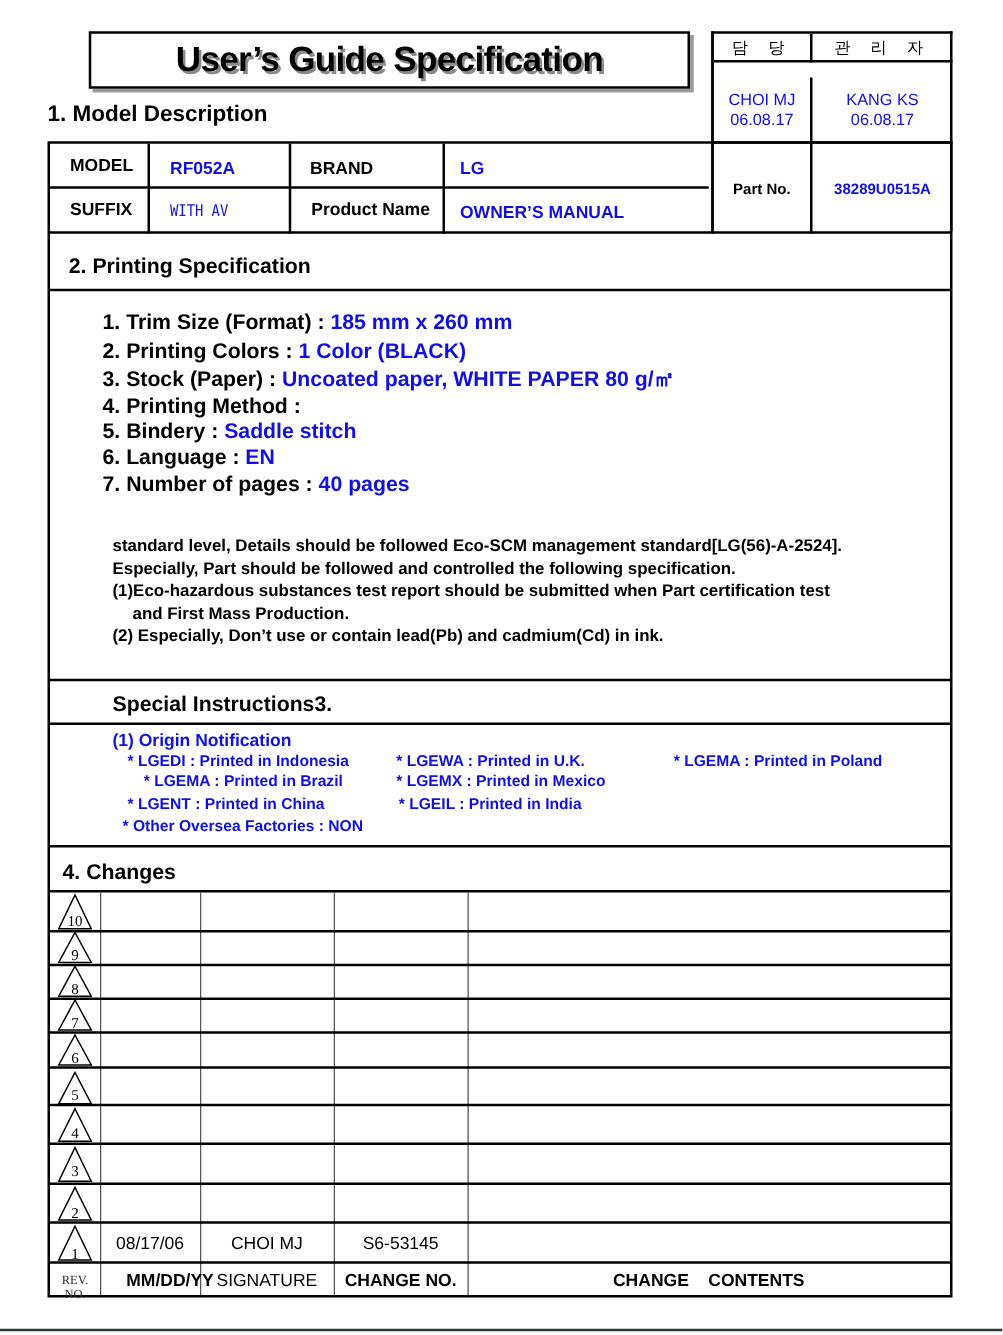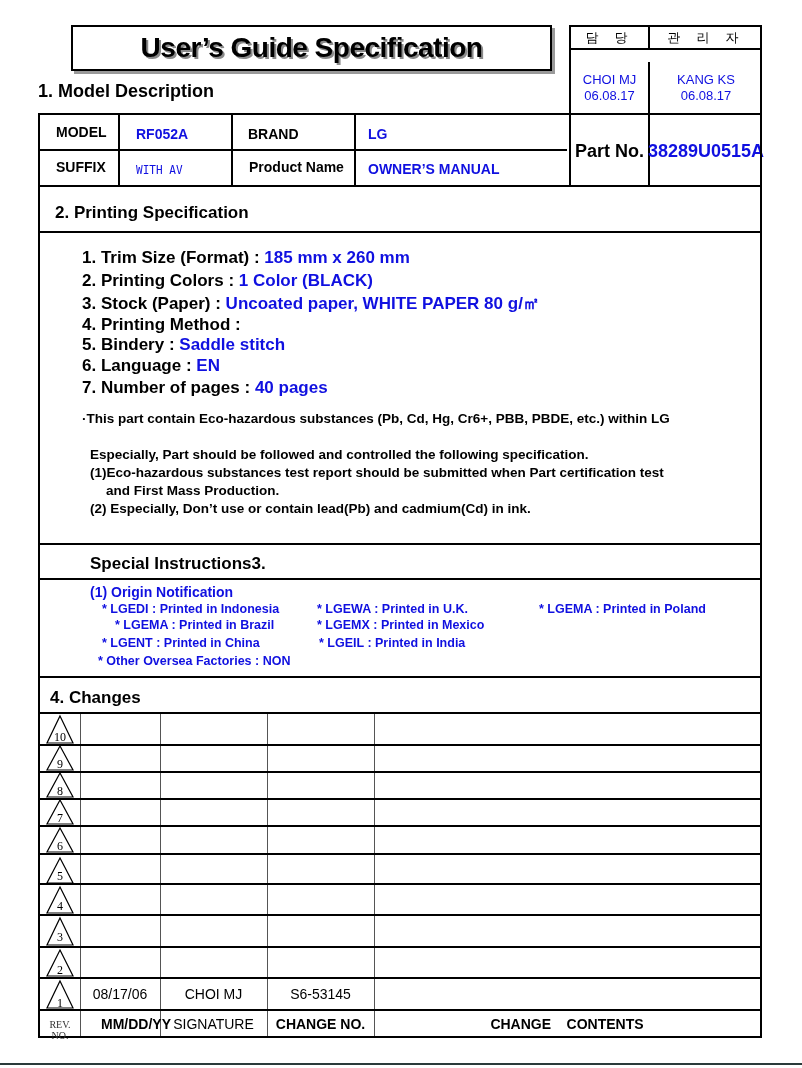--- a/index.html
+++ b/index.html
@@ -17,21 +17,21 @@
 
   #model-heading { left: 38px; top: 81px; font-size: 18px; font-weight: bold; }
 
   
   #approval { left: 569px; top: 25px; width: 193px; height: 160px; border: 2px solid #000; border-bottom: none; }
   .apv-col1 { left: 0; width: 77px; }
   .apv-col2 { left: 77px; width: 114px; border-left: 2px solid #000; }
   .apv-cell { position: absolute; display: flex; align-items: center; justify-content: center; text-align: center; }
   .apv-hdr { top: 0; height: 23px; border-bottom: 2px solid #000; font-size: 13px; letter-spacing: 6px; font-family: "DejaVu Sans", sans-serif; }
   .apv-name { top: 35px; height: 53px; border-bottom: 2px solid #000; font-size: 13px; line-height: 16px; flex-direction: column; }
-  .apv-part { top: 88px; height: 72px; font-size: 18px; font-weight: bold; }
+  .apv-part { top: 88px; height: 72px; font-size: 12px; font-weight: bold; }
 
   
   #main-frame { left: 38px; top: 113px; width: 724px; height: 925px; border: 2px solid #000; }
   .hline { position: absolute; left: 0; right: 0; height: 2px; background: #000; }
   .vline { position: absolute; width: 2px; background: #000; }
 
   .mcell { position: absolute; font-size: 14px; display: flex; align-items: center; }
   .section-title { position: absolute; font-size: 17px; font-weight: bold; }
 
   .spec-item { position: absolute; left: 42px; font-size: 17px; font-weight: bold; white-space: nowrap; }
@@ -92,21 +92,21 @@
   <div class="hline" style="top:116px;"></div>
 
   <div class="spec-item" style="top:133px;"><span>1. Trim Size (Format) : </span><span class="blue">185 mm x 260 mm</span></div>
   <div class="spec-item" style="top:156px;"><span>2. Printing Colors : </span><span class="blue">1 Color (BLACK)</span></div>
   <div class="spec-item" style="top:177px;"><span>3. Stock (Paper) : </span><span class="blue">Uncoated paper, WHITE PAPER 80 g/㎡</span></div>
   <div class="spec-item" style="top:200px;"><span>4. Printing Method : </span><span class="blue"></span></div>
   <div class="spec-item" style="top:220px;"><span>5. Bindery  : </span><span class="blue">Saddle stitch</span></div>
   <div class="spec-item" style="top:241px;"><span>6. Language : </span><span class="blue">EN</span></div>
   <div class="spec-item" style="top:263px;"><span>7. Number of pages : </span><span class="blue">40 pages</span></div>
 
-  <div class="eco" style="left:42px; top:296px;">·This part contain Eco-hazardous substances (Pb, Cd, Hg, Cr6+, PBB, PBDE, etc.) within LG</div>
+  <div class="eco" style="left:50px; top:314px;">standard level, Details should be followed Eco-SCM management standard[LG(56)-A-2524].</div>
   <div class="eco" style="left:50px; top:332px;">Especially, Part should be followed and controlled the following specification.</div>
   <div class="eco" style="left:50px; top:350px;">(1)Eco-hazardous substances test report should be submitted when  Part certification test</div>
   <div class="eco" style="left:66px; top:368px;">and First Mass Production.</div>
   <div class="eco" style="left:50px; top:386px;">(2) Especially, Don’t use or contain lead(Pb) and cadmium(Cd) in ink.</div>
 
   <div class="hline" style="top:428px;"></div>
 
   <div class="section-title" style="left:50px; top:439px;">Special Instructions3.</div>
   <div class="hline" style="top:463px;"></div>
 

